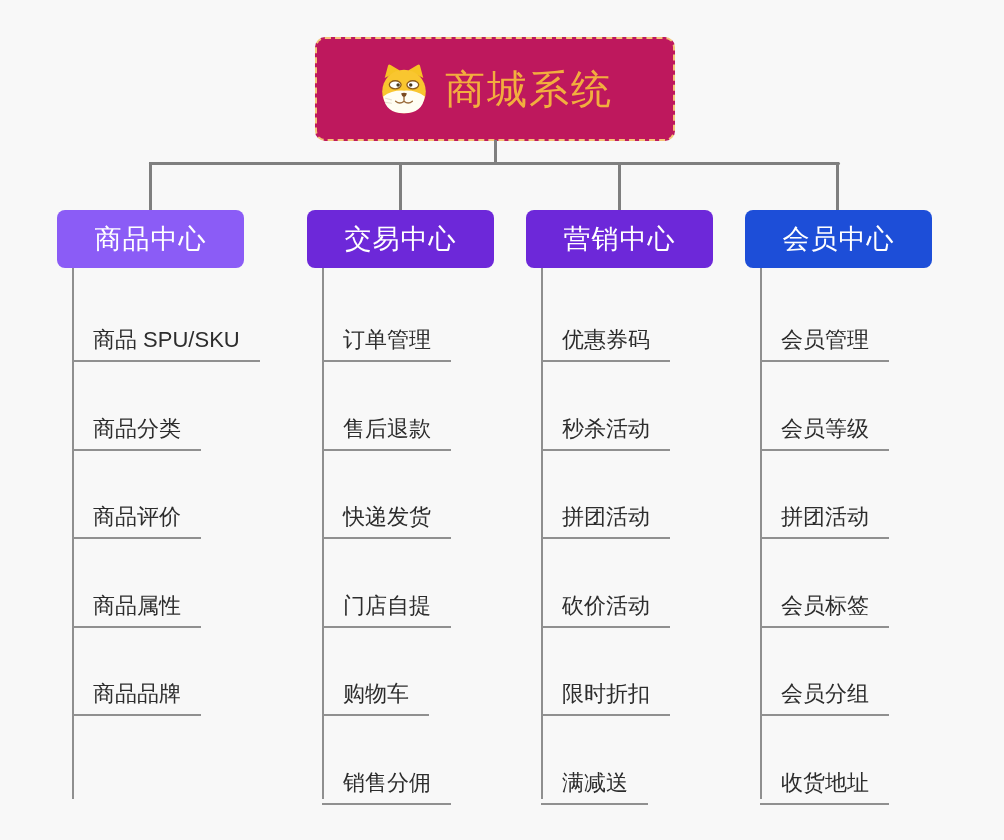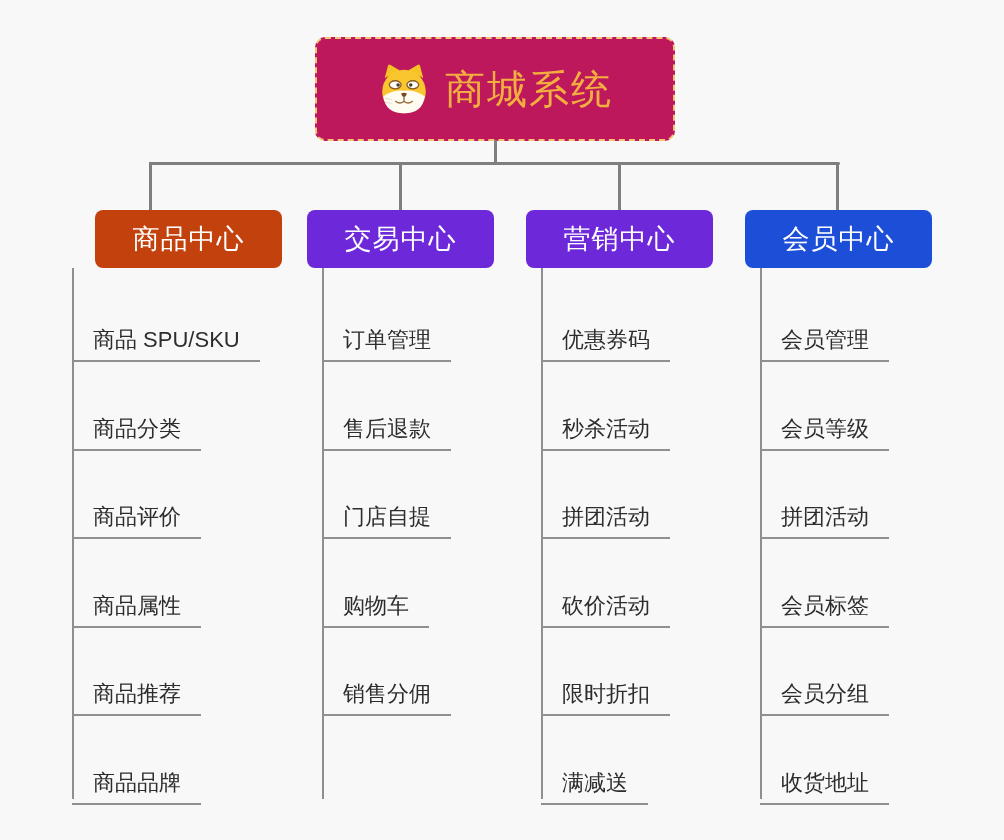--- a/index.html
+++ b/index.html
@@ -113,38 +113,38 @@
   </div>
 
   <div class="line root-drop"></div>
   <div class="line trunk"></div>
   <div class="line drop d1"></div>
   <div class="line drop d2"></div>
   <div class="line drop d3"></div>
   <div class="line drop d4"></div>
 
   <div class="branch c1">
-    <div class="branch-box" style="background: #c2410c; margin-left: 38px;">商品中心</div>
+    <div class="branch-box" style="background: #8b5cf6;">商品中心</div>
     <div class="vline"></div>
     <div class="items">
         <div class="sub-item">商品 SPU/SKU</div>
         <div class="sub-item">商品分类</div>
         <div class="sub-item">商品评价</div>
         <div class="sub-item">商品属性</div>
-        <div class="sub-item">商品推荐</div>
         <div class="sub-item">商品品牌</div>
       </div>
   </div>
 
   <div class="branch c2">
     <div class="branch-box" style="background: #6d28d9;">交易中心</div>
     <div class="vline"></div>
     <div class="items">
         <div class="sub-item">订单管理</div>
         <div class="sub-item">售后退款</div>
+        <div class="sub-item">快递发货</div>
         <div class="sub-item">门店自提</div>
         <div class="sub-item">购物车</div>
         <div class="sub-item">销售分佣</div>
       </div>
   </div>
 
   <div class="branch c3">
     <div class="branch-box" style="background: #6d28d9;">营销中心</div>
     <div class="vline"></div>
     <div class="items">

